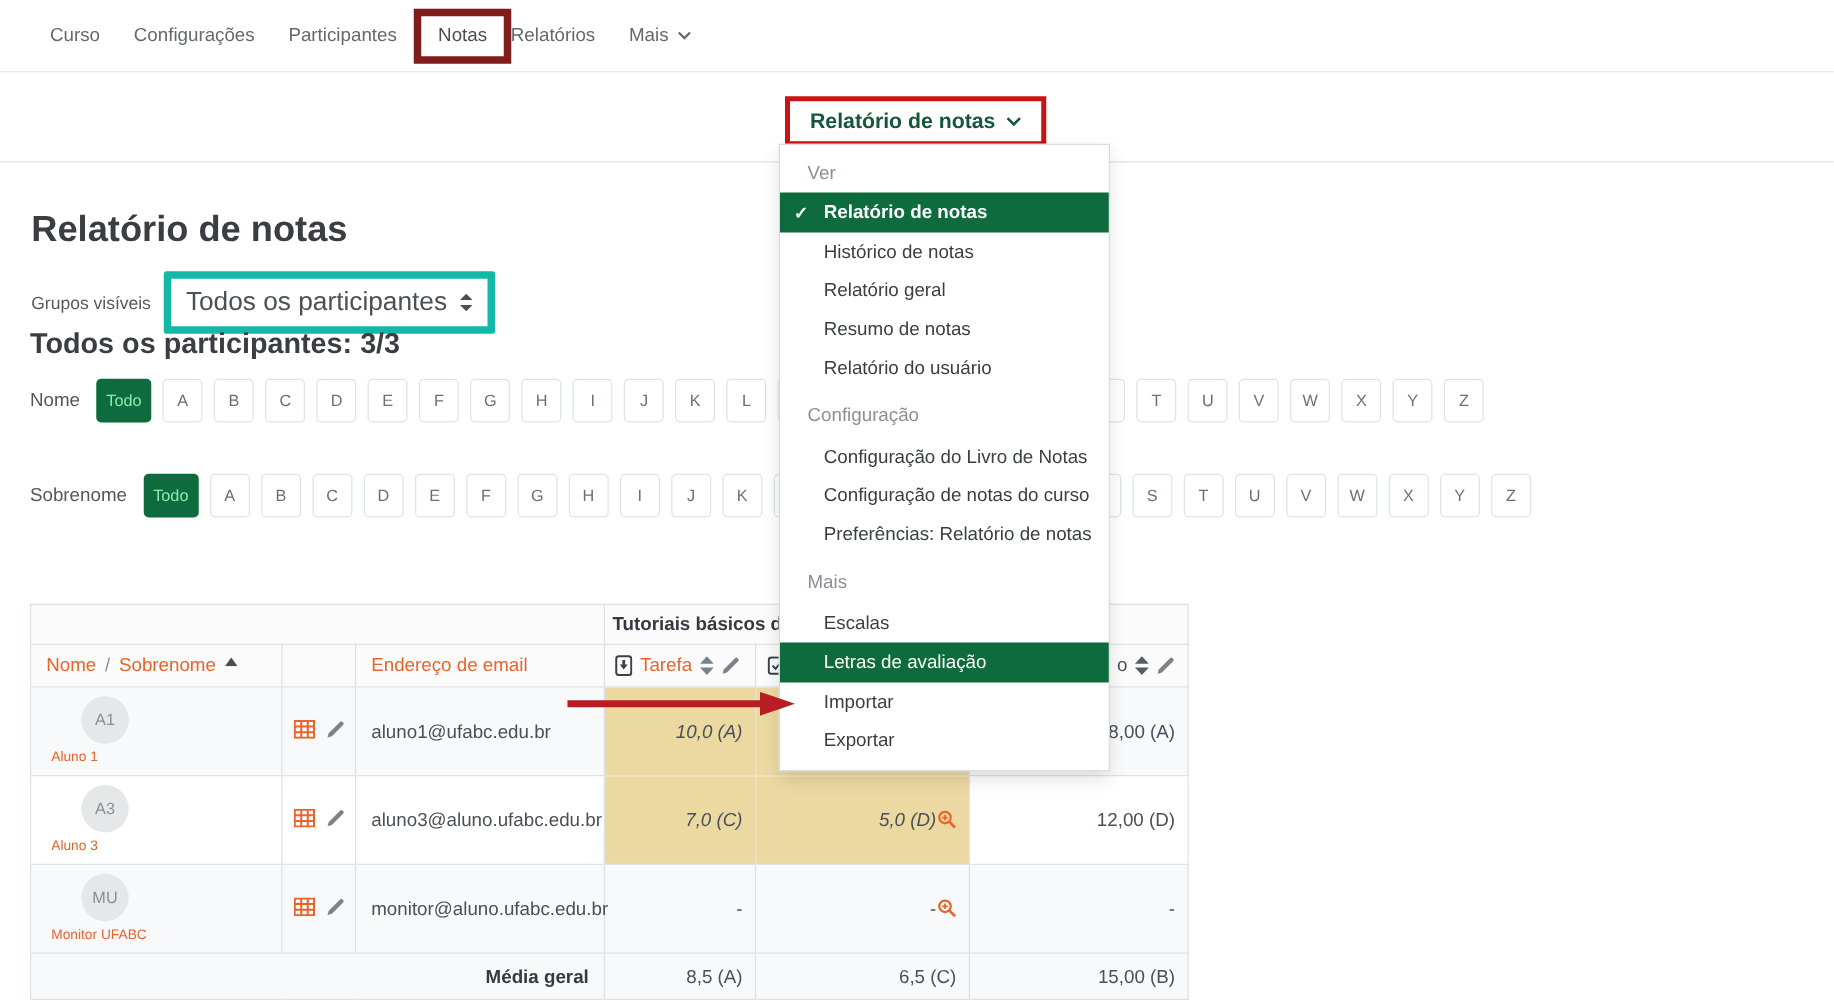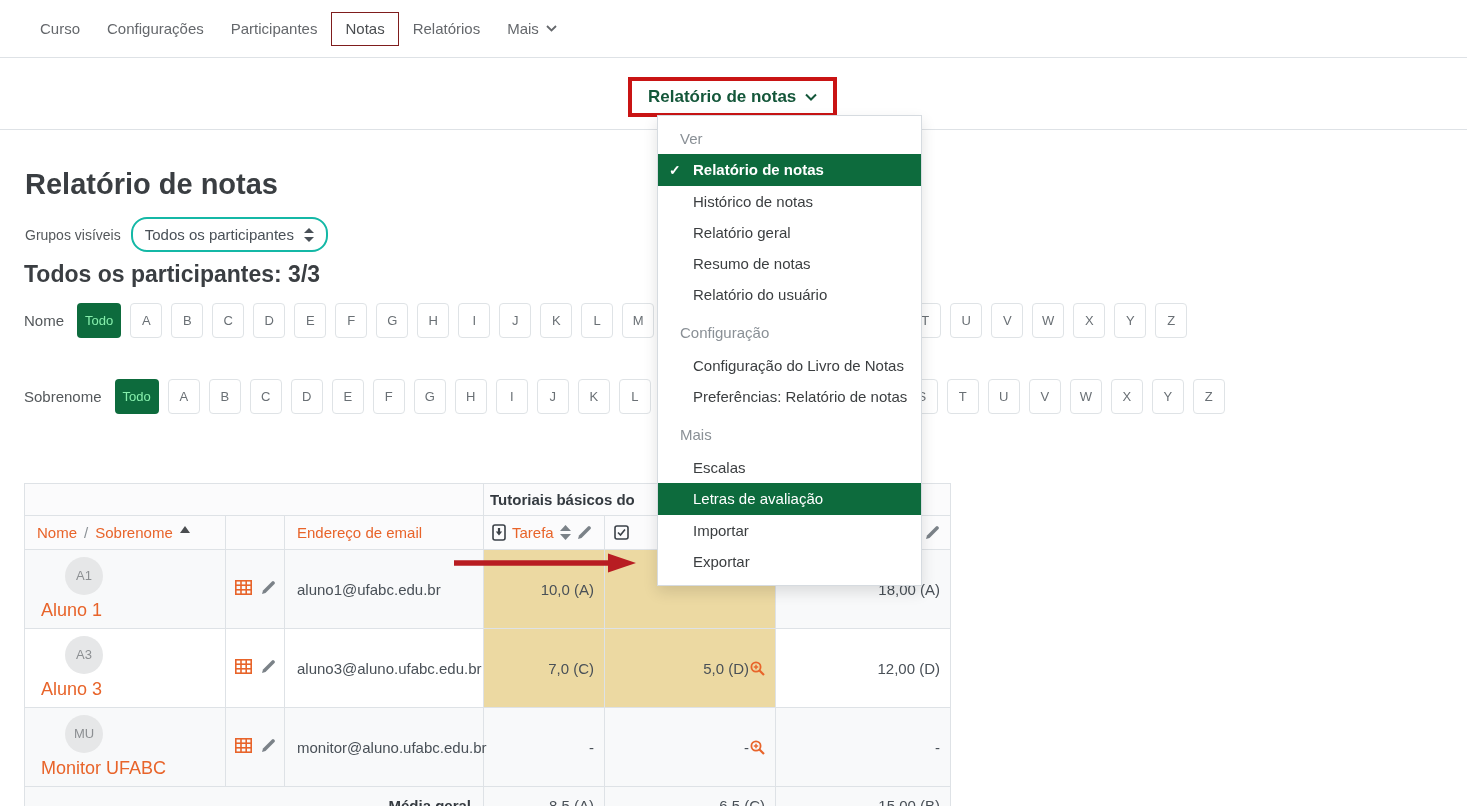--- a/index.html
+++ b/index.html
@@ -3,37 +3,37 @@
 <meta charset="utf-8">
 <style>
   * { margin:0; padding:0; box-sizing:border-box; }
   body { font-family:"Liberation Sans", sans-serif; background:#fff; }
   .screen { position:relative; width:1467px; height:806px; background:#fff; overflow:hidden; }
 
   
   .topnav { position:absolute; top:0; left:0; width:1467px; height:58px; background:#fff;
             border-bottom:1px solid #dee2e6; display:flex; align-items:center; padding-left:40px; }
   .navitem { font-size:15px; color:#65686c; margin-right:27px; white-space:nowrap; cursor:pointer; }
-  .notas-box { border:1px solid #7f1d1d; padding:7px 13px; margin-right:14px; margin-left:-13px; }
+  .notas-box { border:6px solid #7f1d1d; padding:7px 13px; margin-left:-13px; }
   .notas-box .navitem { margin:0; color:#4a4d50; }
   .navitem.mais { display:inline-flex; align-items:center; gap:7px; }
 
   
   .subheader { position:absolute; top:58px; left:0; width:1467px; height:72px; background:#fff;
                border-bottom:1px solid #dee2e6; }
   .view-btn-box { position:absolute; left:628px; top:77px; border:4px solid #c91414; background:#fff; z-index:5; }
   .view-btn { display:flex; align-items:center; gap:9px; padding:6px 16px; font-size:17px;
               font-weight:bold; color:#14573a; cursor:pointer; white-space:nowrap; }
 
   
   .h1 { position:absolute; left:25px; top:168px; font-size:29px; font-weight:bold; color:#3a3e42; }
   .groups-row { position:absolute; left:25px; top:217px; display:flex; align-items:center; }
   .groups-label { font-size:14px; color:#54585b; margin-right:10px; }
-  .groups-select { display:flex; align-items:center; gap:10px; border:2px solid #14b8a6; border-radius:16px;
-                   padding:7px 12px; font-size:15px; color:#495057; background:#fff; cursor:pointer; }
+  .groups-select { display:flex; align-items:center; gap:10px; border:6px solid #14b8a6; border-radius:2px;
+                   padding:7px 12px; font-size:21px; color:#495057; background:#fff; cursor:pointer; }
   .h2 { position:absolute; left:24px; top:261px; font-size:23px; font-weight:bold; color:#3a3e42; }
 
   .filter-row { position:absolute; left:24px; display:flex; align-items:center; }
   .filter-row.nome { top:303px; }
   .filter-row.sobrenome { top:379px; }
   .filter-label { font-size:15px; color:#54585b; margin-right:13px; }
   .todo { background:#0d6b3d; color:#86efac; font-size:13px; height:35px; line-height:35px;
           padding:0 8px; border-radius:4px; margin-right:9px; cursor:pointer; }
   .lt { min-width:32px; height:35px; line-height:33px; text-align:center; border:1px solid #dfe3e6;
         border-radius:4px; color:#6a7075; font-size:13px; padding:0 6px; margin-right:9px;
@@ -48,32 +48,32 @@
   .cat-cell { font-weight:bold; color:#343a40; padding-left:6px !important; white-space:nowrap; overflow:hidden; }
   .hdr-flex { display:flex; align-items:center; gap:7px; padding-left:12px; }
   .hdr-flex.right { justify-content:flex-end; padding-right:10px; padding-left:0; }
   .olink { color:#e8642a; cursor:pointer; white-space:nowrap; }
   .rowA { background:#f8f9fa; }
   .rowB { background:#fff; }
   .grades tr.body td { height:69px; }
   .name-cell { padding:7px 0 7px 16px !important; }
   .avatar { width:38px; height:38px; border-radius:50%; background:#e6e7e8; color:#8c8f92;
             font-size:13px; font-weight:normal; text-align:center; line-height:38px; margin-left:24px; }
-  .name-link { display:inline-block; margin-top:5px; font-size:18px; color:#e8642a; cursor:pointer; }
+  .name-link { display:inline-block; margin-top:5px; font-size:11px; color:#e8642a; cursor:pointer; }
   .icons-cell { text-align:center; }
   .icons-cell .wrap { display:inline-flex; align-items:center; gap:9px; }
   .email-cell { padding-left:12px !important; }
   .grade-cell { text-align:right; padding-right:10px !important; }
-  .tan { background:#ecd9a2; }
+  .tan { background:#ecd9a2;font-style:italic; }
   .mag { display:inline-block; vertical-align:-2px; margin-left:1px; cursor:pointer; }
   .grades tr.footer td { height:37px; background:#f8f9fa; border-top:1px solid #ccd1d6; }
   .footer-label { text-align:right; padding-right:12px !important; font-weight:bold; color:#343a40; }
 
   
-  .dropdown { position:absolute; left:657px; top:115px; width:265px; background:#fff;
+  .dropdown { position:absolute; left:623px; top:115px; width:265px; background:#fff;
               border:1px solid #d6dbe0; box-shadow:0 6px 14px rgba(0,0,0,.12); z-index:40;
               padding:8px 0; font-size:15px; }
   .menu-header { height:30px; line-height:30px; padding-left:22px; color:#8a9096; }
   .menu-header.spaced { height:40px; line-height:46px; }
   .menu-item { height:31px; line-height:31px; padding-left:35px; color:#3b3e40; cursor:pointer;
                position:relative; white-space:nowrap; }
   .menu-item.selected { background:#0d6b3d; color:#fff; font-weight:bold; height:32px; line-height:32px; }
   .menu-item.green { background:#0d6b3d; color:#fff; height:32px; line-height:32px; }
   .check { position:absolute; left:11px; top:0; font-weight:bold; font-size:14px; }
 
@@ -362,20 +362,21 @@
     <div class="menu-item selected">
       <span class="check">✓</span>
       <span>Relatório de notas</span>
     </div>
     <div class="menu-item">Histórico de notas</div>
     <div class="menu-item">Relatório geral</div>
     <div class="menu-item">Resumo de notas</div>
     <div class="menu-item">Relatório do usuário</div>
     <div class="menu-header spaced">Configuração</div>
     <div class="menu-item">Configuração do Livro de Notas</div>
+    <div class="menu-item">Configuração de notas do curso</div>
     <div class="menu-item">Preferências: Relatório de notas</div>
     <div class="menu-header spaced">Mais</div>
     <div class="menu-item">Escalas</div>
     <div class="menu-item green">Letras de avaliação</div>
     <div class="menu-item">Importar</div>
     <div class="menu-item">Exportar</div>
   </div>
 
   <svg class="arrow-svg" width="185" height="24" viewBox="0 0 185 24">
     <line x1="2" y1="12" x2="160" y2="12" stroke="#b81d22" stroke-width="5.5"></line>

